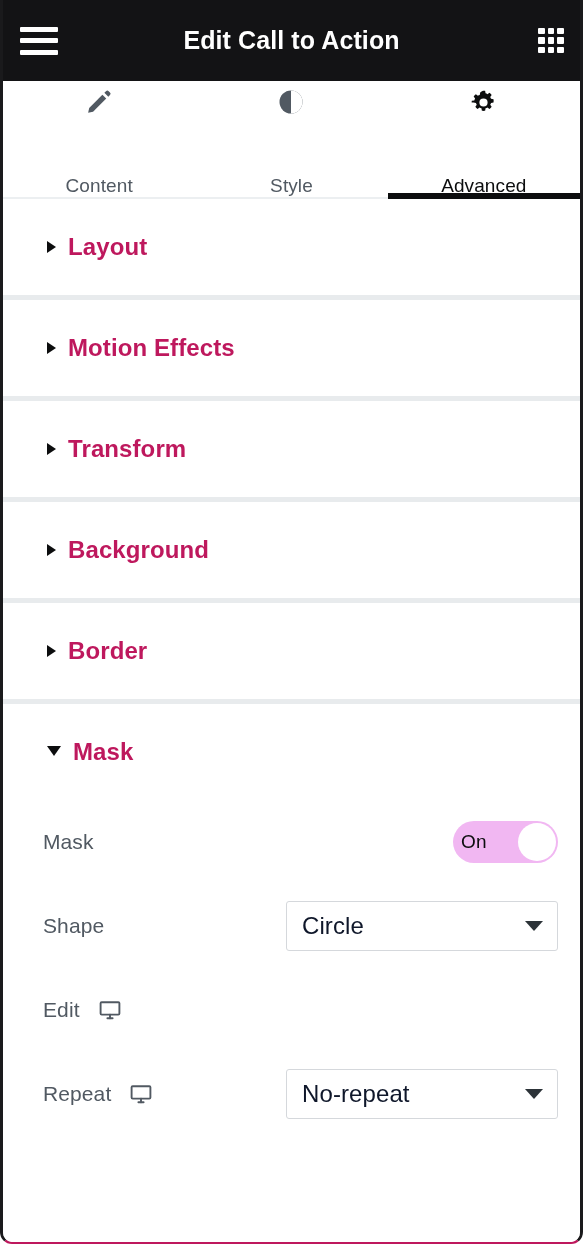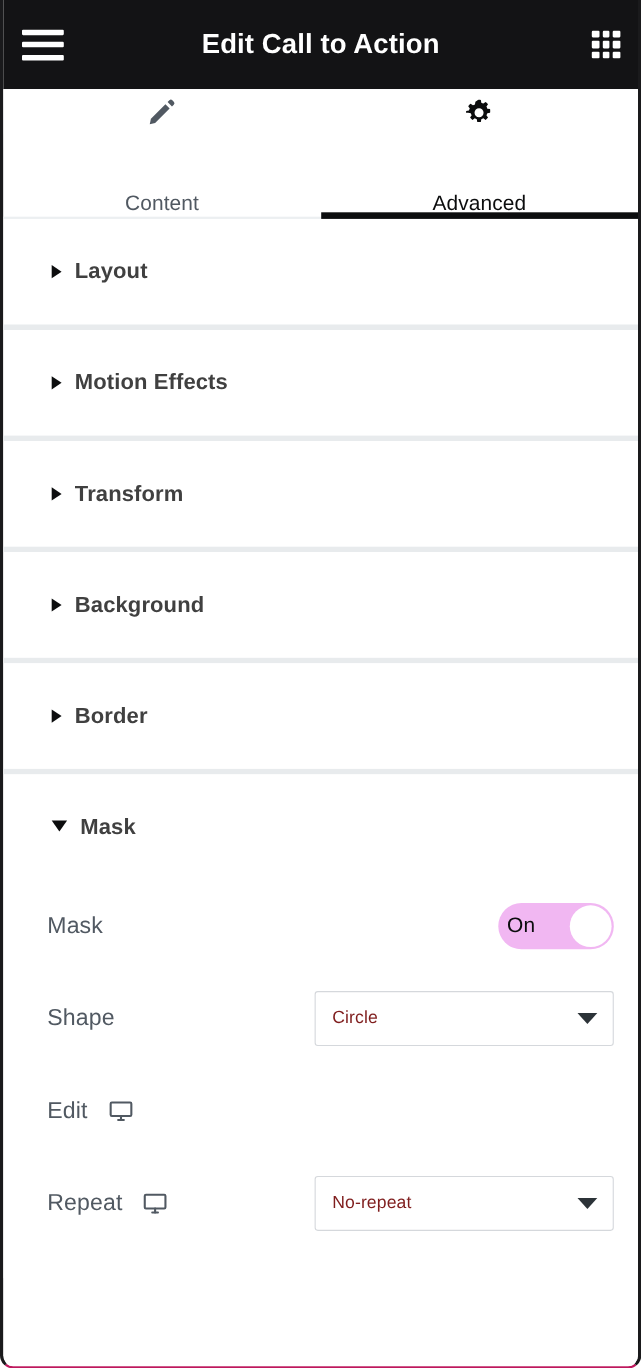--- a/index.html
+++ b/index.html
@@ -144,23 +144,23 @@
     border-bottom: 6.5px solid transparent;
     border-left: 9px solid #0c0d0e;
   }
   .section-header .caret.open {
     border-left: 7.5px solid transparent;
     border-right: 7.5px solid transparent;
     border-top: 10px solid #0c0d0e;
     margin-bottom: 2px;
   }
   .section-header .section-title {
-    font-size: 20px;
+    font-size: 24px;
     font-weight: bold;
-    color: #404040;
+    color: #be185d;
     letter-spacing: .1px;
   }
 
   
   .section-content { padding: 0 22px 26px 40px; }
 
   .control-row {
     display: flex;
     align-items: center;
     min-height: 84px;
@@ -212,22 +212,22 @@
     border-radius: 3px;
     background: #ffffff;
     display: flex;
     align-items: center;
     padding: 0 14px 0 15px;
     cursor: pointer;
     flex: 0 0 auto;
     position: relative;
   }
   .select .select-value {
-    font-size: 16px;
-    color: #7f1d1d;
+    font-size: 24px;
+    color: #0f172a;
     letter-spacing: .1px;
   }
   .select .select-caret {
     margin-left: auto;
     width: 0; height: 0;
     border-left: 9px solid transparent;
     border-right: 9px solid transparent;
     border-top: 10px solid #2c3338;
   }
 </style>
@@ -261,20 +261,29 @@
     <div class="tab">
       <div class="tab-icon">
         <svg width="28" height="28" viewBox="0 0 24 24" fill="currentColor" aria-hidden="true">
           <path d="M3.6 17.1 14.9 5.8l3.3 3.3L6.9 20.4l-4.2.9z"></path>
           <path d="M16.6 4.1 18 2.7a1.6 1.6 0 0 1 2.3 0l1.1 1.1a1.6 1.6 0 0 1 0 2.3l-1.4 1.4z"></path>
         </svg>
       </div>
       <div class="tab-label">Content</div>
     </div>
 
+    <div class="tab">
+      <div class="tab-icon">
+        <svg width="30" height="30" viewBox="0 0 24 24" aria-hidden="true">
+          <circle cx="12" cy="12" r="9.2" fill="currentColor"></circle>
+          <path d="M12 2.8a9.2 9.2 0 0 1 0 18.4z" fill="#ffffff"></path>
+        </svg>
+      </div>
+      <div class="tab-label">Style</div>
+    </div>
 
     <div class="tab active">
       <div class="tab-icon">
         <svg width="29" height="29" viewBox="0 0 24 24" fill="currentColor" aria-hidden="true">
           <path d="M12 2.2c.5 0 .9.06 1.35.14l.35 2.05c.55.17 1.06.39 1.53.68l1.7-1.2c.7.5 1.32 1.12 1.82 1.82l-1.2 1.7c.29.47.51.98.68 1.53l2.05.35c.08.45.12.9.12 1.35s-.04.9-.12 1.35l-2.05.35c-.17.55-.39 1.06-.68 1.53l1.2 1.7c-.5.7-1.12 1.32-1.82 1.82l-1.7-1.2c-.47.29-.98.51-1.53.68l-.35 2.05c-.45.08-.9.12-1.35.12s-.9-.04-1.35-.12l-.35-2.05a6.8 6.8 0 0 1-1.53-.68l-1.7 1.2a8.3 8.3 0 0 1-1.82-1.82l1.2-1.7a6.8 6.8 0 0 1-.68-1.53l-2.05-.35A8.4 8.4 0 0 1 2.2 12c0-.45.04-.9.12-1.35l2.05-.35c.17-.55.39-1.06.68-1.53l-1.2-1.7c.5-.7 1.12-1.32 1.82-1.82l1.7 1.2c.47-.29.98-.51 1.53-.68l.35-2.05C11.1 2.26 11.55 2.2 12 2.2Zm0 6.4a3.4 3.4 0 1 0 0 6.8 3.4 3.4 0 0 0 0-6.8Z"></path>
         </svg>
       </div>
       <div class="tab-label">Advanced</div>
     </div>
 

